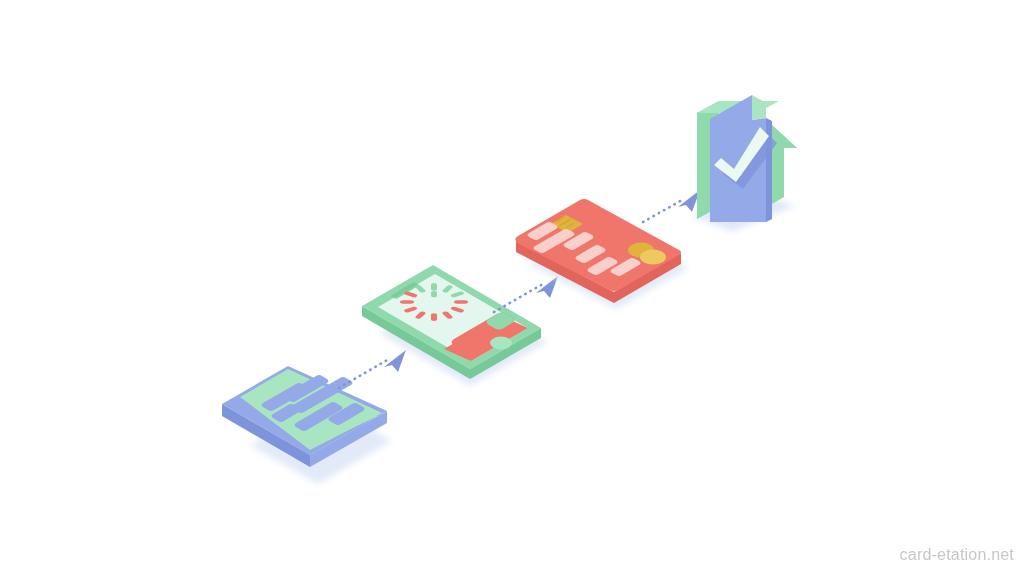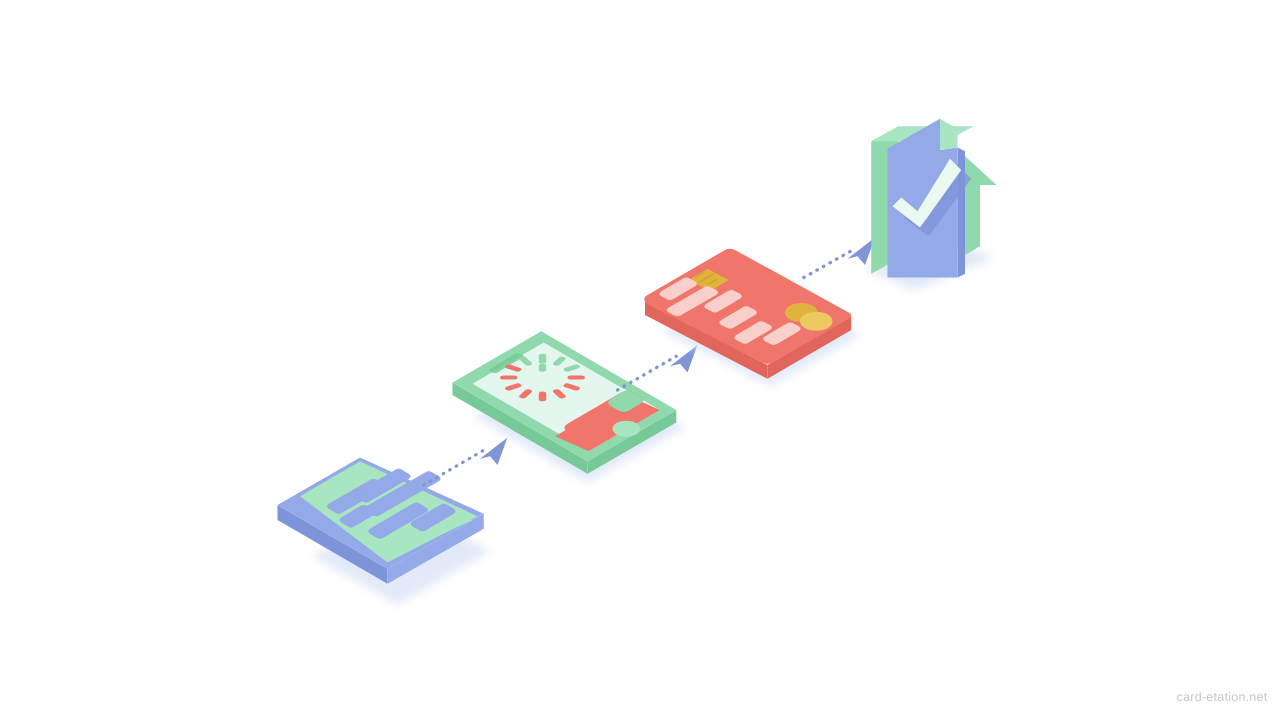--- a/index.html
+++ b/index.html
@@ -24,21 +24,21 @@
     top: 0;
     width: 1024px;
     height: 572px;
     display: block;
   }
   #watermark {
     position: absolute;
     right: 10px;
     bottom: 8px;
     font-family: "Liberation Sans", sans-serif;
-    font-size: 10px;
+    font-size: 16px;
     letter-spacing: 0.2px;
     color: #c7c7c7;
     user-select: none;
     white-space: nowrap;
   }
 </style>
 </head>
 <body>
 
 <div id="stage">

